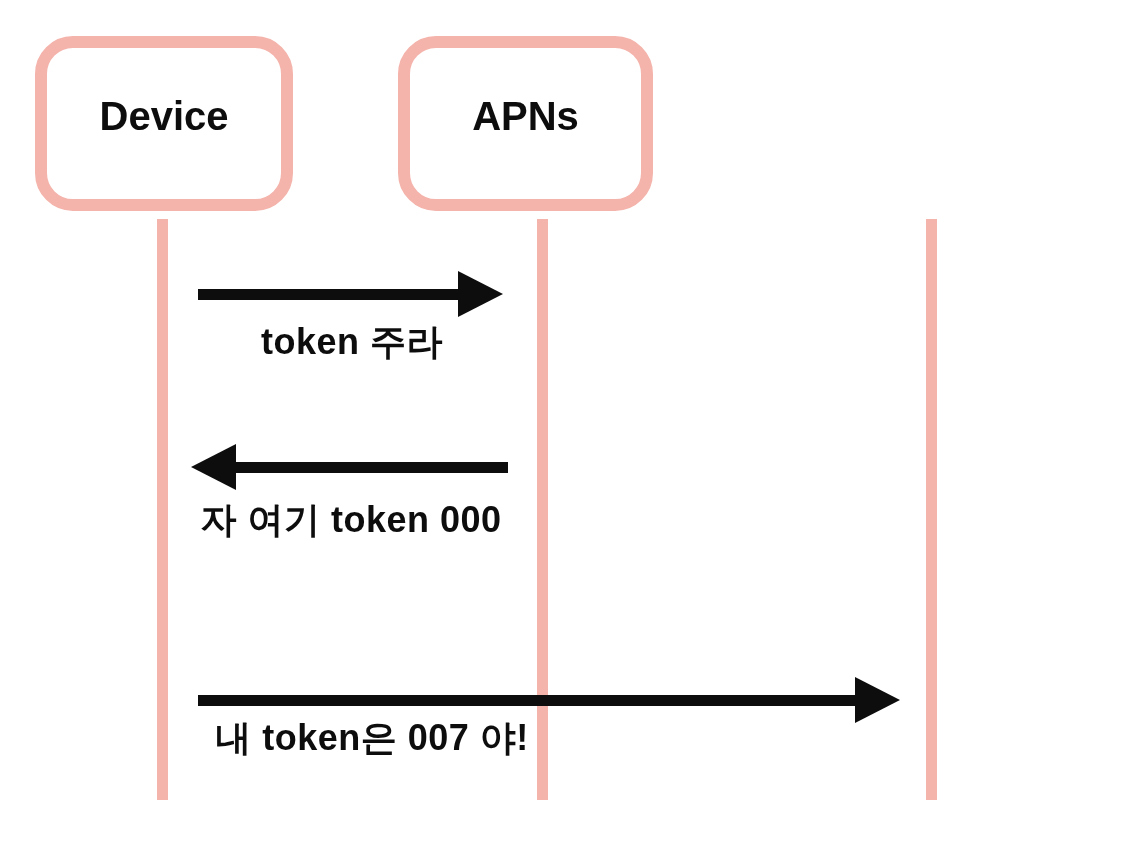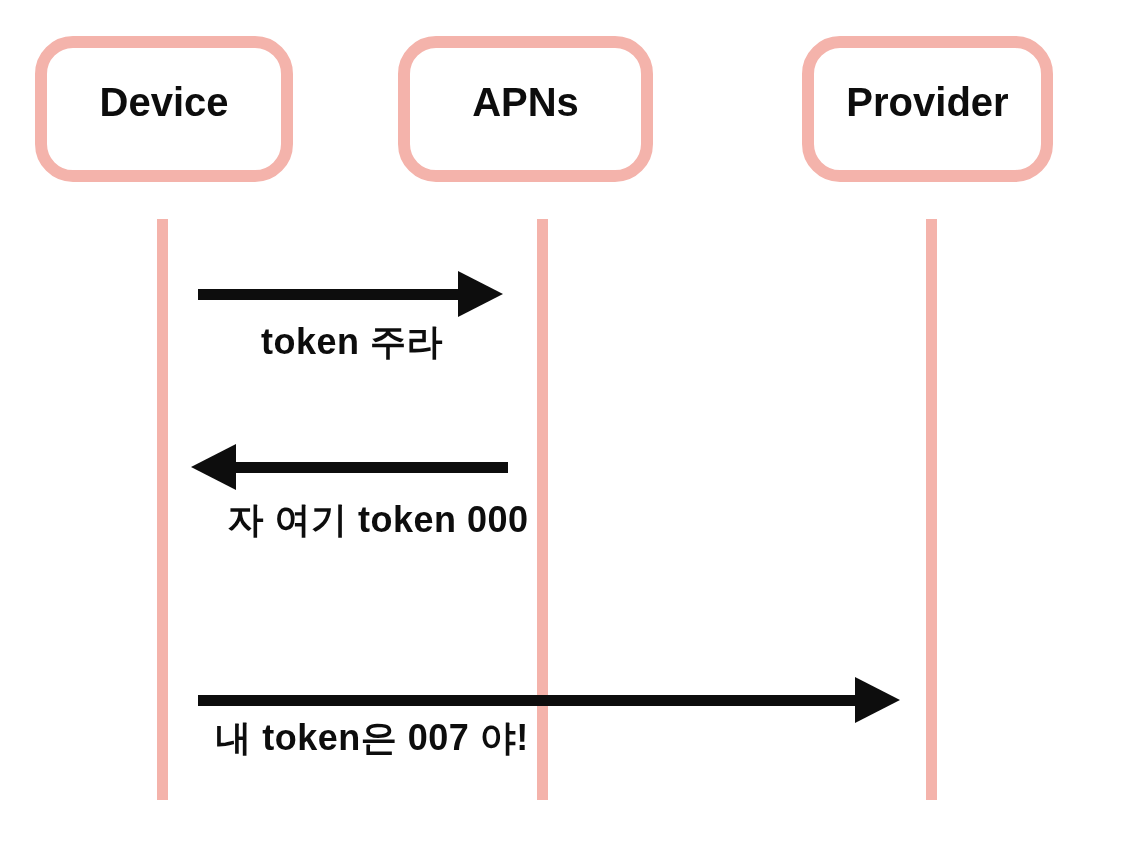--- a/index.html
+++ b/index.html
@@ -17,21 +17,21 @@
     height: 844px;
     background: var(--background);
     overflow: hidden;
     font-family: "Liberation Sans", "DejaVu Sans", sans-serif;
   }
 
   
   .actor-box {
     position: absolute;
     top: 36px;
-    height: 146px;
+    height: 175px;
     border: 12px solid var(--actor-border);
     border-radius: 38px;
     background: var(--background);
     display: flex;
     align-items: center;
     justify-content: center;
   }
   .actor-box .actor-label {
     font-size: 40px;
     font-weight: bold;
@@ -84,36 +84,33 @@
   .msg-label {
     position: absolute;
     transform: translateX(-50%);
     white-space: nowrap;
     color: var(--text);
     font-size: 36px;
     font-weight: bold;
     letter-spacing: 0.5px;
   }
   .msg1-label { left: 352px; top: 318px; }
-  .msg2-label { left: 378px; top: 496px; }
+  .msg2-label { left: 351px; top: 496px; }
   .msg3-label { left: 372px; top: 714px; }
 </style>
 </head>
 <body>
 
 <div class="canvas">
 
   <div class="actor-box box-device">
     <span class="actor-label">Device</span>
   </div>
   <div class="actor-box box-apns">
     <span class="actor-label">APNs</span>
-  </div>
-  <div class="actor-box box-provider">
-    <span class="actor-label">Provider</span>
   </div>
 
   <div class="lifeline lifeline-device"></div>
   <div class="lifeline lifeline-apns"></div>
   <div class="lifeline lifeline-provider"></div>
 
   <div class="msg-line msg1-line"></div>
   <div class="arrowhead point-right msg1-head"></div>
   <div class="msg-label msg1-label">token 주라</div>
 

